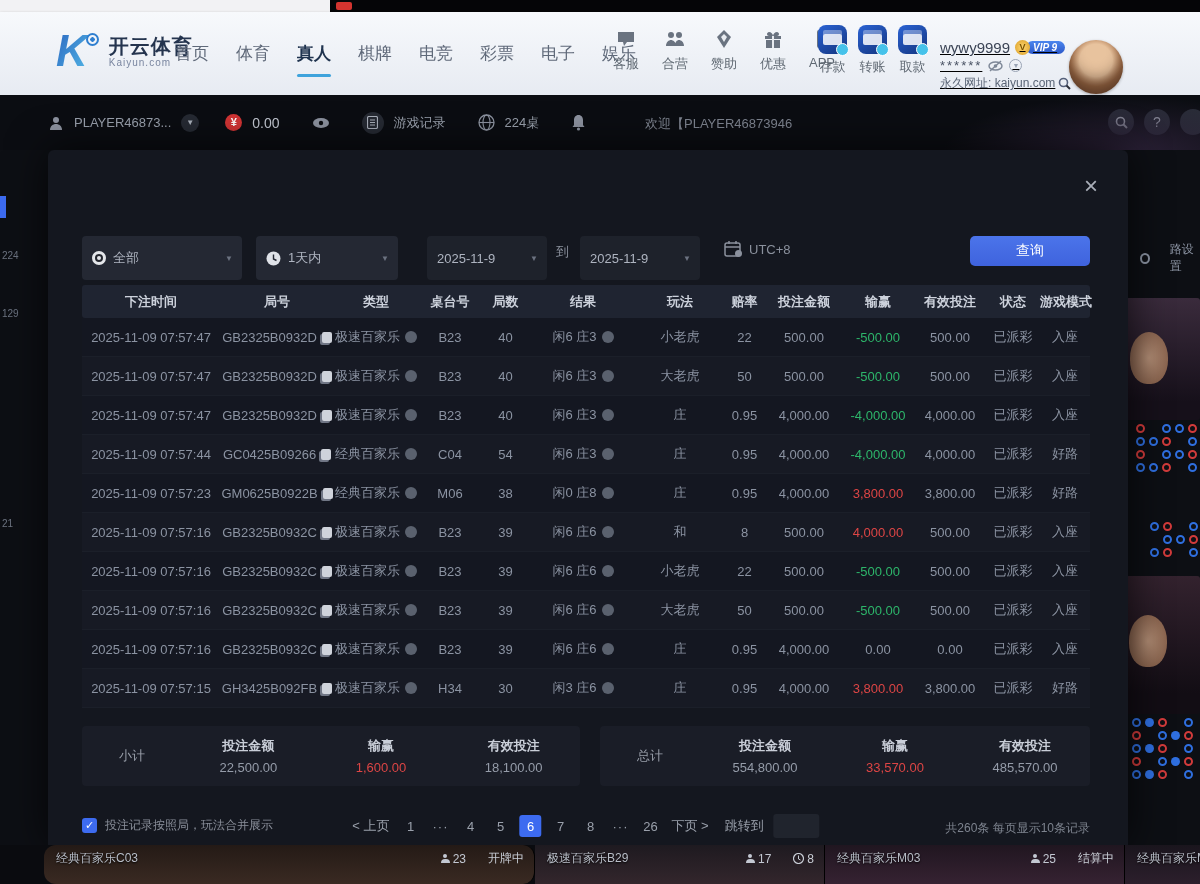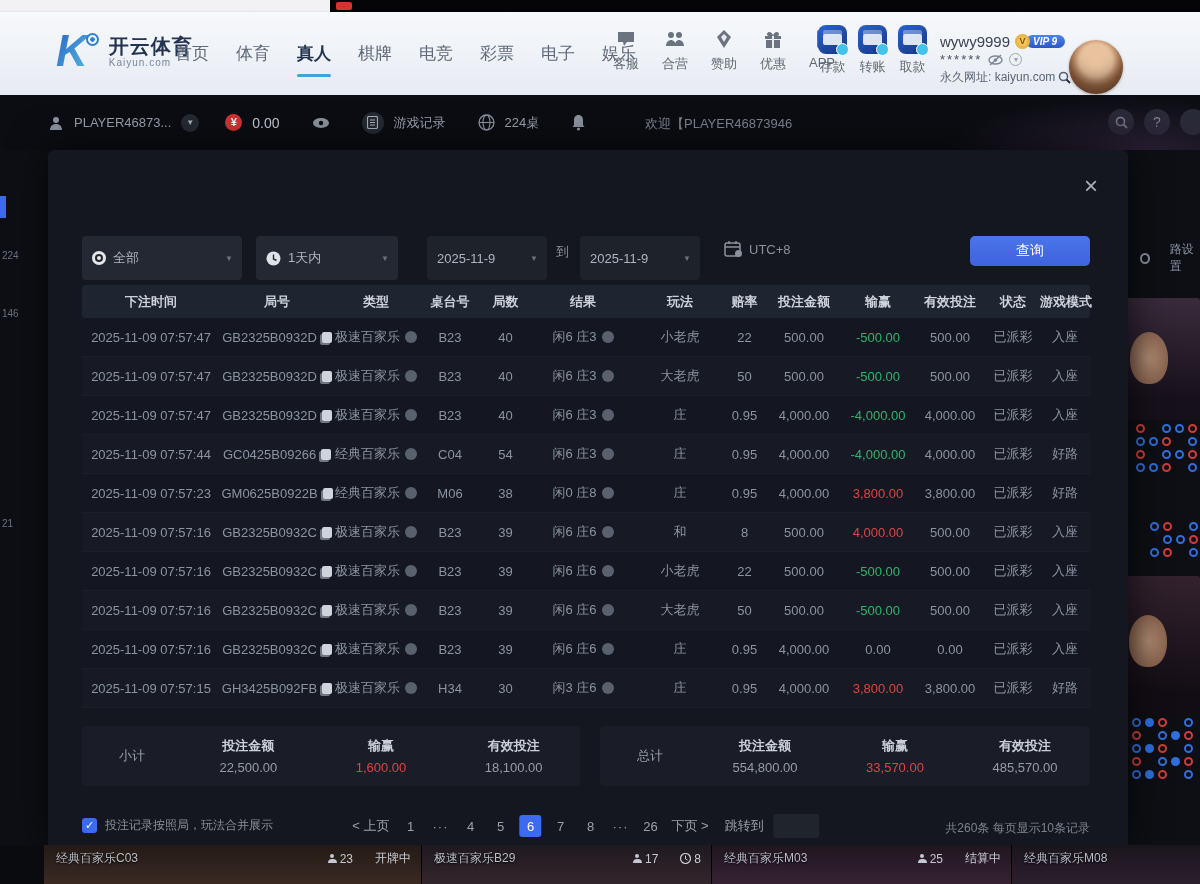--- a/index.html
+++ b/index.html
@@ -30,21 +30,21 @@
   .quick-links { position:absolute; left:606px; top:16px; display:flex; gap:9px; }
   .q-item { width:40px; display:flex; flex-direction:column; align-items:center; gap:5px; cursor:pointer; }
   .q-item svg { display:block; }
   .q-label { font-size:13px; color:#5f6872; white-space:nowrap; }
   .wallet-links { position:absolute; left:813px; top:13px; display:flex; gap:1px; }
   .w-item { width:39px; display:flex; flex-direction:column; align-items:center; gap:4px; cursor:pointer; }
   .card-ic { width:29px; height:29px; border-radius:8px; background:linear-gradient(145deg,#2b63d4,#14357e); position:relative; }
   .card-ic::before { content:""; position:absolute; left:5px; top:9px; width:19px; height:11px; border-radius:2px; background:rgba(255,255,255,.85); box-shadow:0 -4px 0 rgba(255,255,255,.35); }
   .card-ic::after { content:""; position:absolute; right:-2px; bottom:-2px; width:11px; height:11px; border-radius:50%; background:#45c2ea; border:1px solid #fff; }
   .w-label { font-size:13px; color:#5f6872; white-space:nowrap; }
-  .userinfo { position:absolute; left:940px; top:21px; display:flex; flex-direction:column; gap:3px; }
+  .userinfo { position:absolute; left:940px; top:27px; display:flex; flex-direction:column; gap:3px;text-decoration:underline; }
   .u-line1 { display:flex; align-items:center; gap:5px; }
   .u-name { font-size:15px; color:#3a4354; }
   .vip-badge { display:flex; align-items:center; height:15px; }
   .vip-v { width:15px; height:15px; border-radius:50%; background:radial-gradient(#ffd977,#d99a1e); color:#7a5200; font-size:9px; font-weight:bold; text-align:center; line-height:15px; z-index:1; }
   .vip-pill { margin-left:-4px; background:linear-gradient(#4b86ee,#2c58c8); color:#fff; font-size:10px; font-weight:bold; font-style:italic; border-radius:8px; padding:1px 8px 1px 7px; }
   .u-line2 { display:flex; align-items:center; gap:6px; }
   .u-stars { font-size:13px; color:#4a5364; letter-spacing:2px; line-height:10px; }
   .chev-circle { width:13px; height:13px; border:1px solid #9aa4b5; border-radius:50%; color:#9aa4b5; font-size:7px; text-align:center; line-height:12px; }
   .u-line3 { display:flex; align-items:center; gap:3px; font-size:12px; color:#5a6576; }
   .avatar { position:absolute; left:1069px; top:28px; width:54px; height:54px; border-radius:50%;
@@ -145,21 +145,21 @@
   .total-note { position:absolute; right:0; top:6px; font-size:12px; color:#7d838e; }
 
   
   .bottomstrip { position:absolute; left:0; top:845px; width:1200px; height:39px; background:#0a0b0f; display:flex; padding-left:44px; }
   .tile { position:relative; height:39px; border-right:1px solid #000; flex-shrink:0; overflow:hidden; }
   .tile-inner { position:absolute; left:0; top:0; right:0; display:flex; align-items:center; gap:8px; padding:5px 10px 0 12px; }
   .tile-name { font-size:12px; color:#b9bec8; text-shadow:0 1px 2px #000; white-space:nowrap; }
   .tile-right { margin-left:auto; display:flex; align-items:center; gap:22px; }
   .tile-viewers { font-size:12px; color:#c3c8d2; display:flex; align-items:center; gap:3px; }
   .tile-status { font-size:12px; color:#c9ced6; display:flex; align-items:center; gap:3px; white-space:nowrap; }
-  .t1 { width:378px; background:linear-gradient(#241a16,#3a2a22); }
+  .t1 { width:491px; background:linear-gradient(#241a16,#3a2a22);border-radius:12px; }
   .t2 { width:290px; background:linear-gradient(#1e1a20,#33262c); }
   .t3 { width:300px; background:linear-gradient(#201620,#362232); }
   .t4 { width:204px; background:linear-gradient(#1a151d,#2c1f2c); }
   .person-ic { width:9px; height:9px; position:relative; display:inline-block; }
   .person-ic::before { content:""; position:absolute; left:2.5px; top:0; width:4px; height:4px; border-radius:50%; background:#c3c8d2; }
   .person-ic::after { content:""; position:absolute; left:0; top:4.5px; width:9px; height:4.5px; border-radius:4px 4px 0 0; background:#c3c8d2; }
   svg.ic { display:block; }
 </style>
 </head>
 <body>
@@ -314,21 +314,21 @@
           </svg>
       </span>
       <span class="pb-rc">?</span>
       <span class="pb-rc partial"></span>
     </div>
   </div>
 
   <div class="blue-notch"></div>
   <div id="left-digits">
       <span class="left-digit" style="top: 250px;">224</span>
-      <span class="left-digit" style="top: 308px;">146</span>
+      <span class="left-digit" style="top: 308px;">129</span>
       <span class="left-digit" style="top: 518px;">21</span>
     </div>
   <div class="rp-label">
     <span class="gear"></span>
     <span>路设置</span>
   </div>
   <div class="dealer-block db1"></div>
   <div class="dealer-block db2"></div>
   <div id="roadmaps">
       <span class="ring" style="left: 1136px; top: 424px; border: 2px solid rgb(210, 59, 59);"></span>

